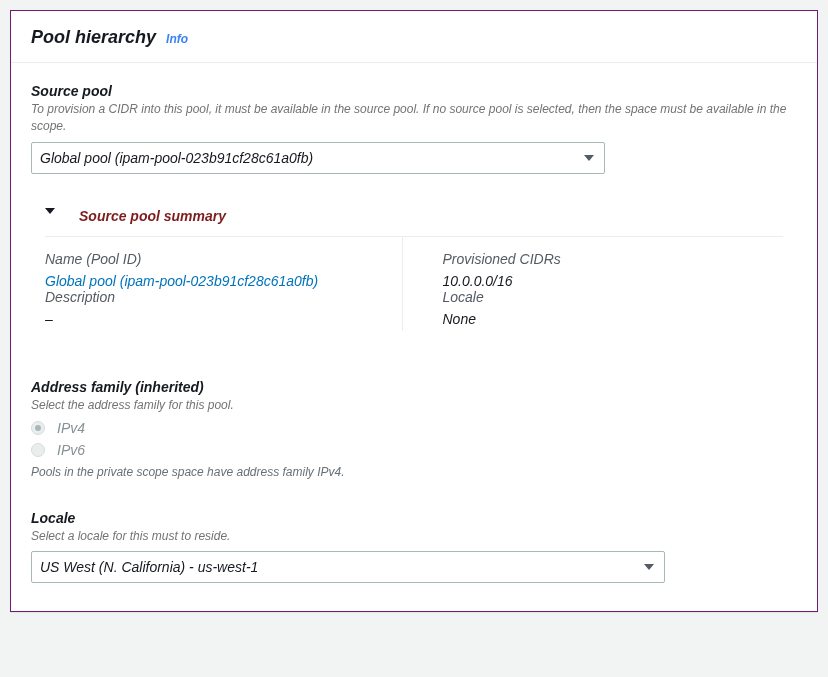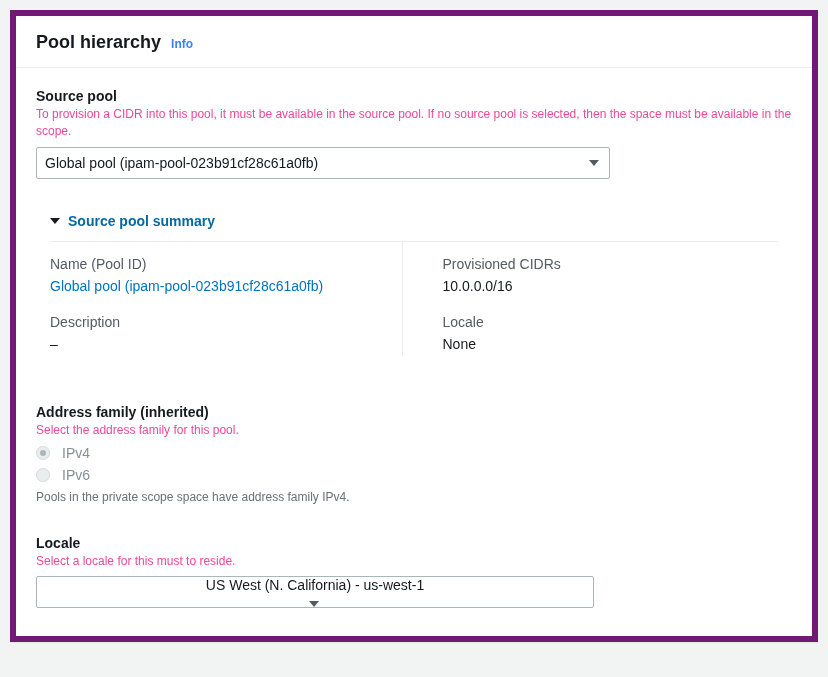--- a/index.html
+++ b/index.html
@@ -5,23 +5,24 @@
     * { box-sizing: border-box; margin: 0; padding: 0; }
     body {
       font-family: "Amazon Ember", "Helvetica Neue", Arial, sans-serif;
       background: #f2f3f3;
       padding: 10px;
       font-size: 14px;
       color: #16191f;
     }
     .panel {
       background: #fff;
-      border: 6px solid #701a75;
+      border: 1px solid #701a75;
       box-shadow: 0 1px 1px rgba(0,0,0,0.05);
       width: 808px;
+      font-style: italic;
     }
     .panel-header {
       padding: 16px 20px 14px;
       border-bottom: 1px solid #eaeded;
       display: flex;
       align-items: baseline;
       gap: 10px;
     }
     .panel-header h2 {
       font-size: 18px;
@@ -39,21 +40,21 @@
     }
     .field-group { margin-bottom: 28px; }
     .field-label {
       font-size: 14px;
       font-weight: 700;
       color: #16191f;
       margin-bottom: 2px;
     }
     .field-desc {
       font-size: 12px;
-      color: #ec4899;
+      color: #737373;
       line-height: 1.45;
       margin-bottom: 6px;
     }
     .field-note {
       font-size: 12px;
       color: #687078;
       line-height: 1.45;
       margin-top: 6px;
     }
     .select-box {
@@ -63,39 +64,38 @@
       border-radius: 2px;
       background: #fff;
       display: flex;
       align-items: center;
       justify-content: space-between;
       padding: 0 8px;
       cursor: pointer;
       font-size: 14px;
       color: #16191f;
     }
-    .select-box.wide { width: 558px; flex-direction: column; }
+    .select-box.wide { width: 634px; }
     .caret-down {
       width: 0; height: 0;
       border-left: 5px solid transparent;
       border-right: 5px solid transparent;
       border-top: 6px solid #545b64;
       margin-right: 2px;
     }
     .summary-section {
       padding: 6px 14px 12px;
       margin-top: 22px;
     }
     .summary-header {
       display: flex;
-      align-items: center;
-      gap: 8px;
-      font-size: 14px;
-      font-weight: 700;
-      color: #0369a1;
+      gap: 24px;
+      font-size: 14px;
+      font-weight: 700;
+      color: #7f1d1d;
       padding-bottom: 12px;
       cursor: pointer;
     }
     .summary-divider {
       border-bottom: 1px solid #eaeded;
       margin-bottom: 0;
     }
     .caret-expanded {
       width: 0; height: 0;
       border-left: 5px solid transparent;
@@ -107,21 +107,21 @@
       gap: 40px;
     }
     .summary-col {
       flex: 1;
       padding-top: 14px;
     }
     .summary-col-left {
       border-right: 1px solid #eaeded;
       padding-right: 16px;
     }
-    .kv-block { margin-bottom: 20px; }
+    .kv-block { }
     .kv-block:last-child { margin-bottom: 4px; }
     .kv-label {
       font-size: 14px;
       color: #545b64;
       margin-bottom: 6px;
     }
     .kv-value {
       font-size: 14px;
       color: #16191f;
     }

